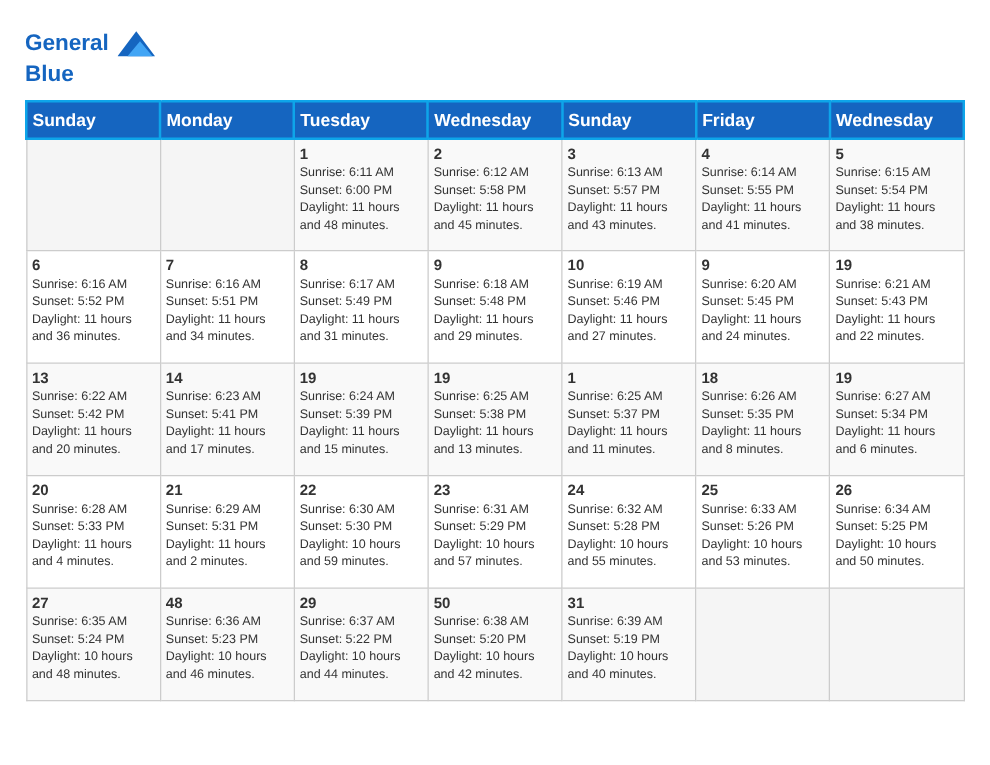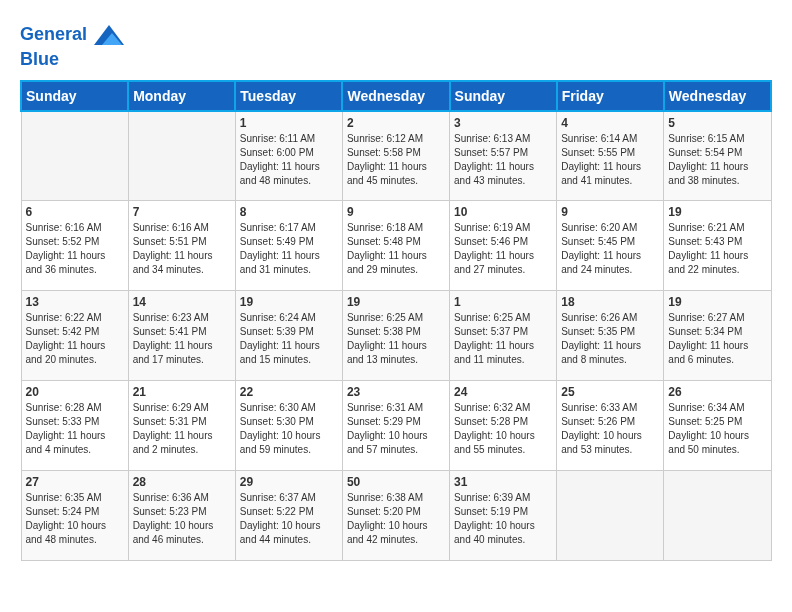--- a/index.html
+++ b/index.html
@@ -241,21 +241,21 @@
           <span class="day-num">26</span>
           <div class="day-info">Sunrise: 6:34 AM<br>Sunset: 5:25 PM<br>Daylight: 10 hours and 50 minutes.</div>
         </td>
       </tr>
       <tr>
         <td>
           <span class="day-num">27</span>
           <div class="day-info">Sunrise: 6:35 AM<br>Sunset: 5:24 PM<br>Daylight: 10 hours and 48 minutes.</div>
         </td>
         <td>
-          <span class="day-num">28</span>
+          <span class="day-num">48</span>
           <div class="day-info">Sunrise: 6:36 AM<br>Sunset: 5:23 PM<br>Daylight: 10 hours and 46 minutes.</div>
         </td>
         <td>
           <span class="day-num">29</span>
           <div class="day-info">Sunrise: 6:37 AM<br>Sunset: 5:22 PM<br>Daylight: 10 hours and 44 minutes.</div>
         </td>
         <td>
           <span class="day-num">50</span>
           <div class="day-info">Sunrise: 6:38 AM<br>Sunset: 5:20 PM<br>Daylight: 10 hours and 42 minutes.</div>
         </td>

